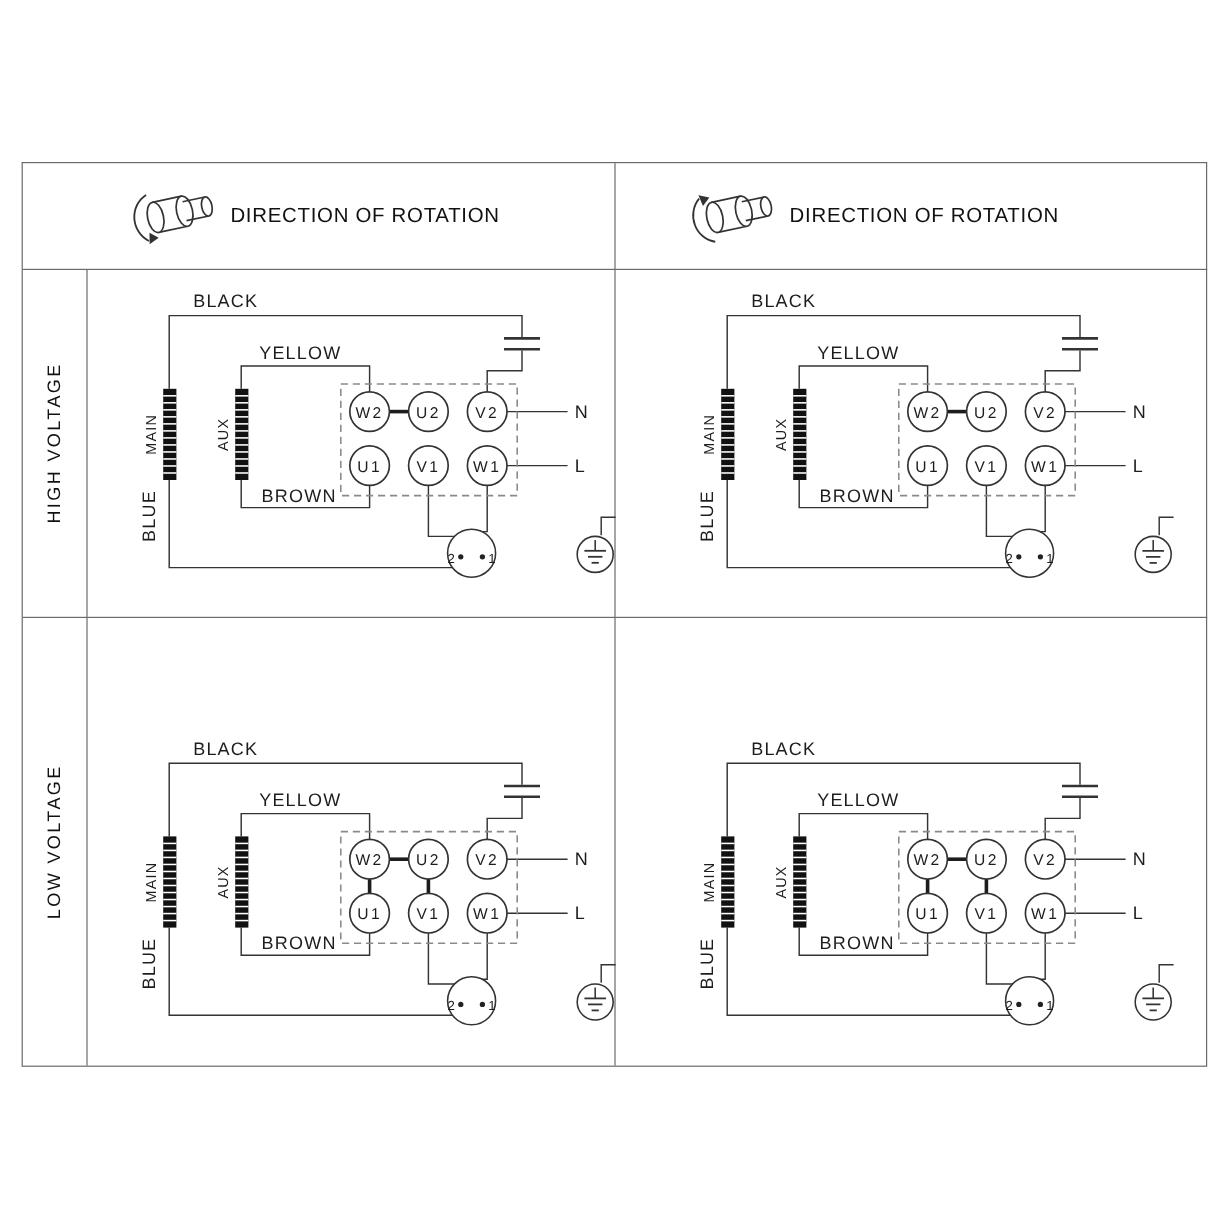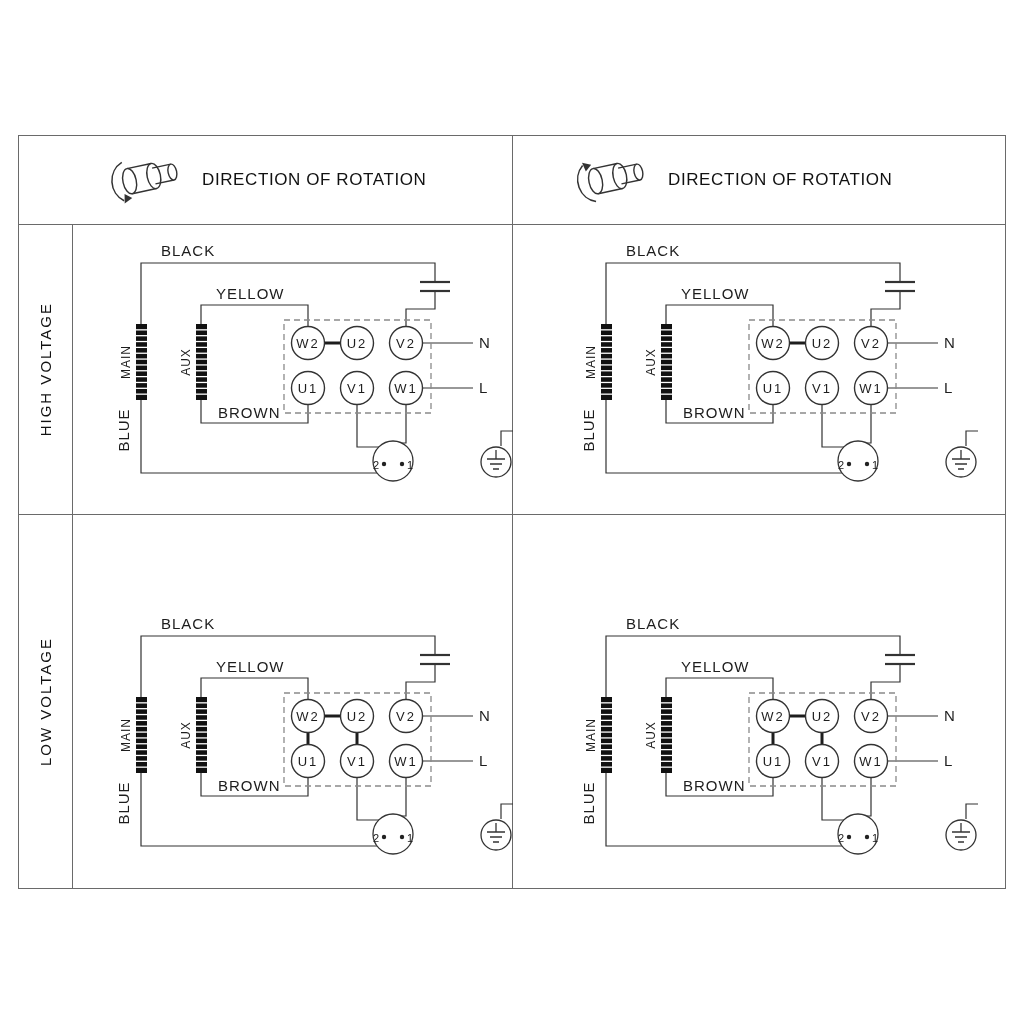--- a/index.html
+++ b/index.html
@@ -12,21 +12,21 @@
     border:1px solid #6a6a6a;
     display:grid;
     grid-template-columns:54px 440px 493px;
     grid-template-rows:89px 290px 373px;
     background:#fff;
   }
   .cell { display:flex; }
   .br { border-right:1px solid #6a6a6a; }
   .bb { border-bottom:1px solid #6a6a6a; }
 
-  .hdr { align-items:center; gap:10px; }
+  .hdr { align-items:center; }
   .hdr-left  { grid-column:1/3; padding-left:78px; }
   .hdr-right { grid-column:3/4; padding-left:50px; }
   .hdr-title { font-size:17px; letter-spacing:0.6px; color:#111; }
 
   .rowlabel { align-items:center; justify-content:center; }
   .vert { writing-mode:vertical-rl; transform:rotate(180deg);
           font-size:15px; letter-spacing:2px; color:#111; white-space:nowrap; }
 
   .diag { align-items:flex-start; }
   .diag.bottom { align-items:flex-end; }

